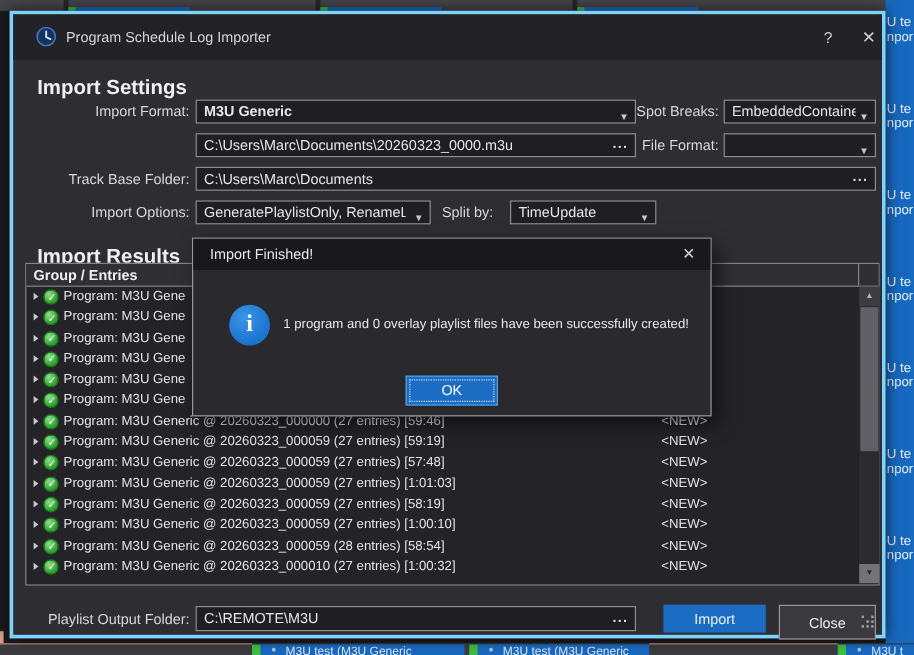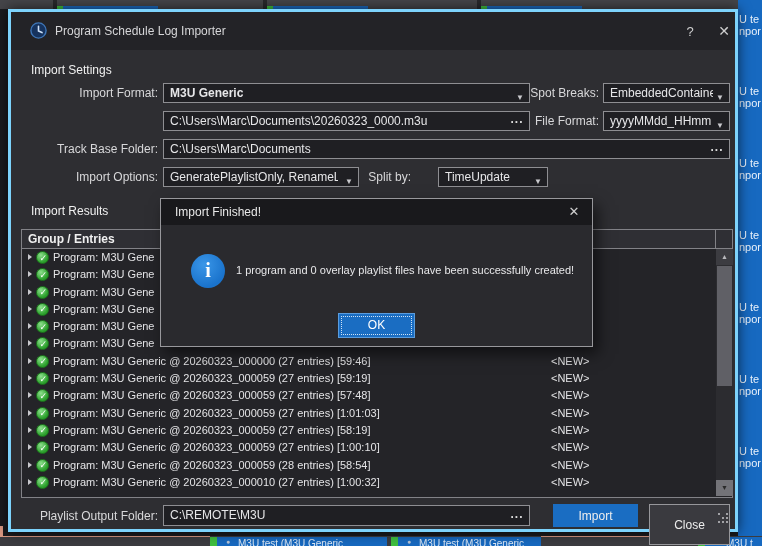--- a/index.html
+++ b/index.html
@@ -31,40 +31,40 @@
     background:#2e2e32;border:3px solid #7dd3fc;box-sizing:border-box;
     box-shadow:0 0 12px rgba(0,0,0,.65);
   }
   .titlebar{position:absolute;left:0;top:0;width:100%;height:38px;background:#232327;}
   .app-icon{position:absolute;left:19px;top:10px;width:17px;height:17px;}
   .win-title{position:absolute;left:44px;top:12px;font-size:12px;color:#d6d6d8;}
   .tb-btn{position:absolute;top:10px;width:22px;height:19px;text-align:center;line-height:19px;
     color:#cfcfcf;font-size:13px;cursor:default;}
   .tb-help{left:668px;}
   .tb-close{left:702px;font-size:14px;}
-  .section-header{position:absolute;font-size:12px;font-weight:normal;color:#f0f0f0;}
+  .section-header{position:absolute;font-size:17px;font-weight:bold;color:#f0f0f0;}
   .lbl{position:absolute;font-size:12px;color:#d8d8da;text-align:right;white-space:nowrap;}
   .field,.combo{
     position:absolute;height:20px;box-sizing:border-box;
     background:#1f1f23;border:1px solid #8e8e92;color:#e6e6e8;
     font-size:12px;line-height:18px;padding:0 20px 0 6px;
     white-space:nowrap;overflow:hidden;font-family:inherit;
   }
   .combo .val{display:block;overflow:hidden;white-space:nowrap;}
   .combo .arrow{position:absolute;right:5px;top:5px;font-size:8px;color:#c8c8cc;}
   .browse{position:absolute;right:4px;top:1px;width:16px;height:16px;font-size:12px;font-weight:bold;
     color:#dddddd;text-align:center;line-height:13px;letter-spacing:1px;}
   .bold-val{font-weight:bold;}
   .btn{
     position:absolute;box-sizing:border-box;background:#3a3a3f;border:1px solid #97979b;
     color:#eeeeee;font-size:12px;text-align:center;
   }
   .btn-blue{background:#1a6dc2;border:1px solid #1a6dc2;}
   
-  .rtable{position:absolute;left:10px;top:217px;width:712px;height:269px;box-sizing:border-box;
+  .rtable{position:absolute;left:10px;top:207px;width:712px;height:269px;box-sizing:border-box;
     border:1px solid #828287;background:#242428;}
   .rtable .thead{position:absolute;left:0;top:0;right:0;height:18px;background:#2f2f34;
     border-bottom:1px solid #828287;}
   .rtable .thead .h1{position:absolute;left:6px;top:2px;font-size:12px;font-weight:bold;color:#f0f0f0;}
   .rtable .thead .sep{position:absolute;left:693px;top:0;width:1px;height:18px;background:#828287;}
   .rlist{position:absolute;left:1px;top:19px;width:693px;bottom:1px;overflow:hidden;}
   .trow{position:relative;height:17.3px;}
   .tri{position:absolute;left:5px;top:5px;width:0;height:0;
     border-left:4px solid #c8c8cc;border-top:3.5px solid transparent;border-bottom:3.5px solid transparent;}
   .check{position:absolute;left:13px;top:2px;width:13px;height:13px;border-radius:50%;
@@ -197,37 +197,36 @@
     <span class="val">EmbeddedContainer</span>
     <span class="arrow">▼</span>
   </div>
 
   <div class="field" style="left:152px;top:99px;width:367px">
     <span class="val">C:\Users\Marc\Documents\20260323_0000.m3u</span>
     <span class="browse">...</span>
   </div>
   <span class="lbl" style="left:470px;top:102px;width:118px">File Format:</span>
   <div class="combo" style="left:592px;top:99px;width:127px;padding-right:16px">
-    <span class="val">yyyyMMdd_HHmm</span>
     <span class="arrow">▼</span>
   </div>
 
   <span class="lbl" style="left:10px;top:130px;width:137px">Track Base Folder:</span>
   <div class="field" style="left:152px;top:127px;width:567px">
     <span class="val">C:\Users\Marc\Documents</span>
     <span class="browse">...</span>
   </div>
 
   <span class="lbl" style="left:10px;top:158px;width:137px">Import Options:</span>
   <div class="combo" style="left:152px;top:155px;width:196px">
     <span class="val">GeneratePlaylistOnly, RenameLo...</span>
     <span class="arrow">▼</span>
   </div>
   <span class="lbl" style="left:350px;top:158px;width:50px">Split by:</span>
-  <div class="combo" style="left:427px;top:155px;width:110px">
+  <div class="combo" style="left:414px;top:155px;width:122px">
     <span class="val">TimeUpdate</span>
     <span class="arrow">▼</span>
   </div>
 
   <span class="section-header" style="left:20px;top:192px">Import Results</span>
   <div class="rtable">
     <div class="thead">
       <span class="h1">Group / Entries</span>
       <span class="sep"></span>
     </div>
@@ -323,21 +322,21 @@
       <span class="sb-btn sb-down">▼</span>
     </div>
   </div>
 
   <span class="lbl" style="left:10px;top:497px;width:137px">Playlist Output Folder:</span>
   <div class="field" style="left:152px;top:493px;width:367px;height:21px;line-height:19px">
     <span class="val">C:\REMOTE\M3U</span>
     <span class="browse" style="top:2px">...</span>
   </div>
   <button class="btn btn-blue" style="left:542px;top:492px;width:85px;height:23px">Import</button>
-  <button class="btn" style="left:638px;top:492px;width:81px;height:41px">Close</button>
+  <button class="btn" style="left:638px;top:492px;width:81px;height:29px">Close</button>
 
   <div class="grip">
       <i></i>
     </div>
 </div>
 
 <div class="modal">
   <div class="modal-title">
     <span class="mt">Import Finished!</span>
     <span class="modal-close">✕</span>

